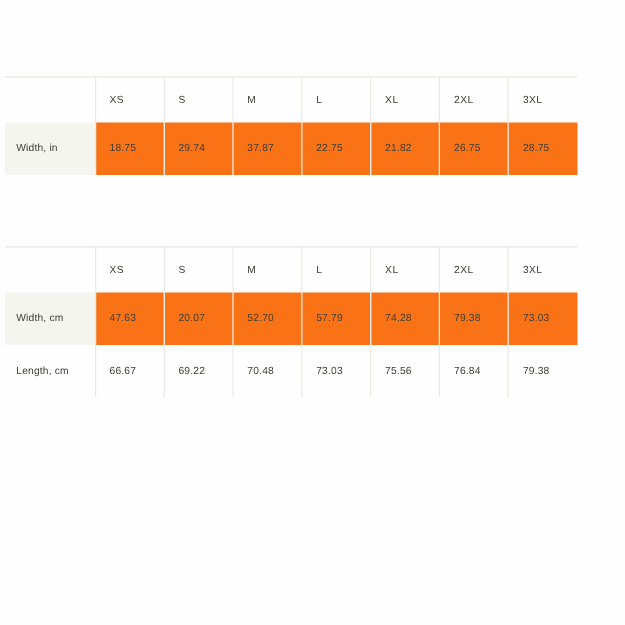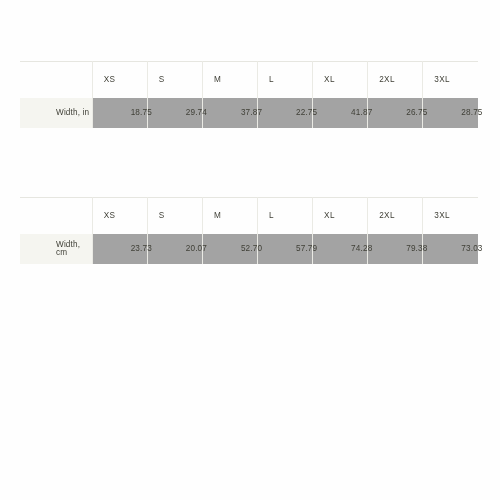--- a/index.html
+++ b/index.html
@@ -17,21 +17,21 @@
 
   .page {
     position: relative;
     width: 500px;
     height: 500px;
     background: #fefefe;
   }
 
   .size-table {
     position: absolute;
-    left: 20px;
+    left: 4px;
     width: 458px;
     border-collapse: collapse;
     table-layout: fixed;
     font-size: 8.2px;
     color: #3f3f36;
   }
 
   .size-table.table-inches { top: 61px; }
   .size-table.table-cm     { top: 197px; }
 
@@ -47,21 +47,21 @@
     padding: 0;
     margin: 0;
     font-weight: normal;
     text-align: left;
     vertical-align: middle;
     background: transparent;
   }
 
   
   .size-table thead th { height: 36px; }
-  .size-table tbody td { height: 30px; padding-left: 27px; }
+  .size-table tbody td { height: 42px; }
 
   
   .size-table th.size-cell,
   .size-table td.size-cell {
     border-left: 1px solid #eaeae4;
   }
 
   
   .cell-text {
     display: block;
@@ -73,21 +73,21 @@
   thead .cell-text {
     letter-spacing: 0.35px;
   }
 
   .label-cell .cell-text {
     padding-left: 9px;
   }
 
   
   .size-table tbody tr.row-shaded td {
-    background: #a3a3a3;
+    background: #f97316;
   }
   .size-table tbody tr.row-plain td {
     background: transparent;
   }
 
   
   .size-table tbody tr.row-shaded td.label-cell {
     background: #f5f5f0;
   }
 </style>
@@ -146,21 +146,21 @@
         <td class="size-cell">
           <span class="cell-text">29.74</span>
         </td>
         <td class="size-cell">
           <span class="cell-text">37.87</span>
         </td>
         <td class="size-cell">
           <span class="cell-text">22.75</span>
         </td>
         <td class="size-cell">
-          <span class="cell-text">41.87</span>
+          <span class="cell-text">21.82</span>
         </td>
         <td class="size-cell">
           <span class="cell-text">26.75</span>
         </td>
         <td class="size-cell">
           <span class="cell-text">28.75</span>
         </td>
       </tr>
     </tbody>
   </table>
@@ -203,37 +203,63 @@
           <span class="cell-text">3XL</span>
         </th>
       </tr>
     </thead>
     <tbody>
       <tr class="row-shaded">
         <td class="label-cell">
           <span class="cell-text">Width, cm</span>
         </td>
         <td class="size-cell">
-          <span class="cell-text">23.73</span>
+          <span class="cell-text">47.63</span>
         </td>
         <td class="size-cell">
           <span class="cell-text">20.07</span>
         </td>
         <td class="size-cell">
           <span class="cell-text">52.70</span>
         </td>
         <td class="size-cell">
           <span class="cell-text">57.79</span>
         </td>
         <td class="size-cell">
           <span class="cell-text">74.28</span>
         </td>
         <td class="size-cell">
           <span class="cell-text">79.38</span>
         </td>
         <td class="size-cell">
           <span class="cell-text">73.03</span>
+        </td>
+      </tr>
+      <tr class="row-plain">
+        <td class="label-cell">
+          <span class="cell-text">Length, cm</span>
+        </td>
+        <td class="size-cell">
+          <span class="cell-text">66.67</span>
+        </td>
+        <td class="size-cell">
+          <span class="cell-text">69.22</span>
+        </td>
+        <td class="size-cell">
+          <span class="cell-text">70.48</span>
+        </td>
+        <td class="size-cell">
+          <span class="cell-text">73.03</span>
+        </td>
+        <td class="size-cell">
+          <span class="cell-text">75.56</span>
+        </td>
+        <td class="size-cell">
+          <span class="cell-text">76.84</span>
+        </td>
+        <td class="size-cell">
+          <span class="cell-text">79.38</span>
         </td>
       </tr>
     </tbody>
   </table>
 
 </div>
 
 </body></html>

